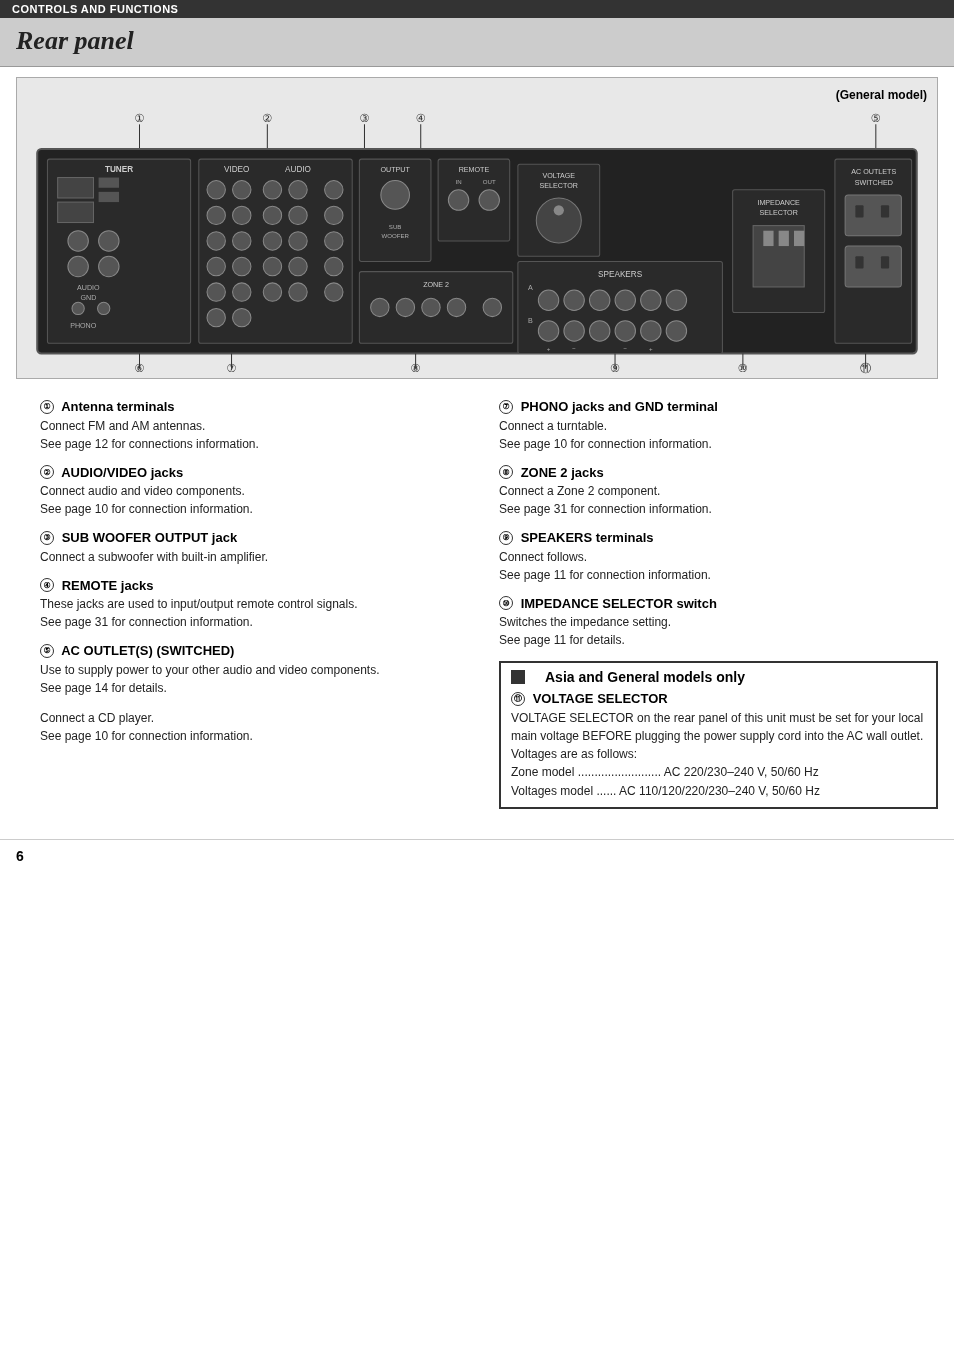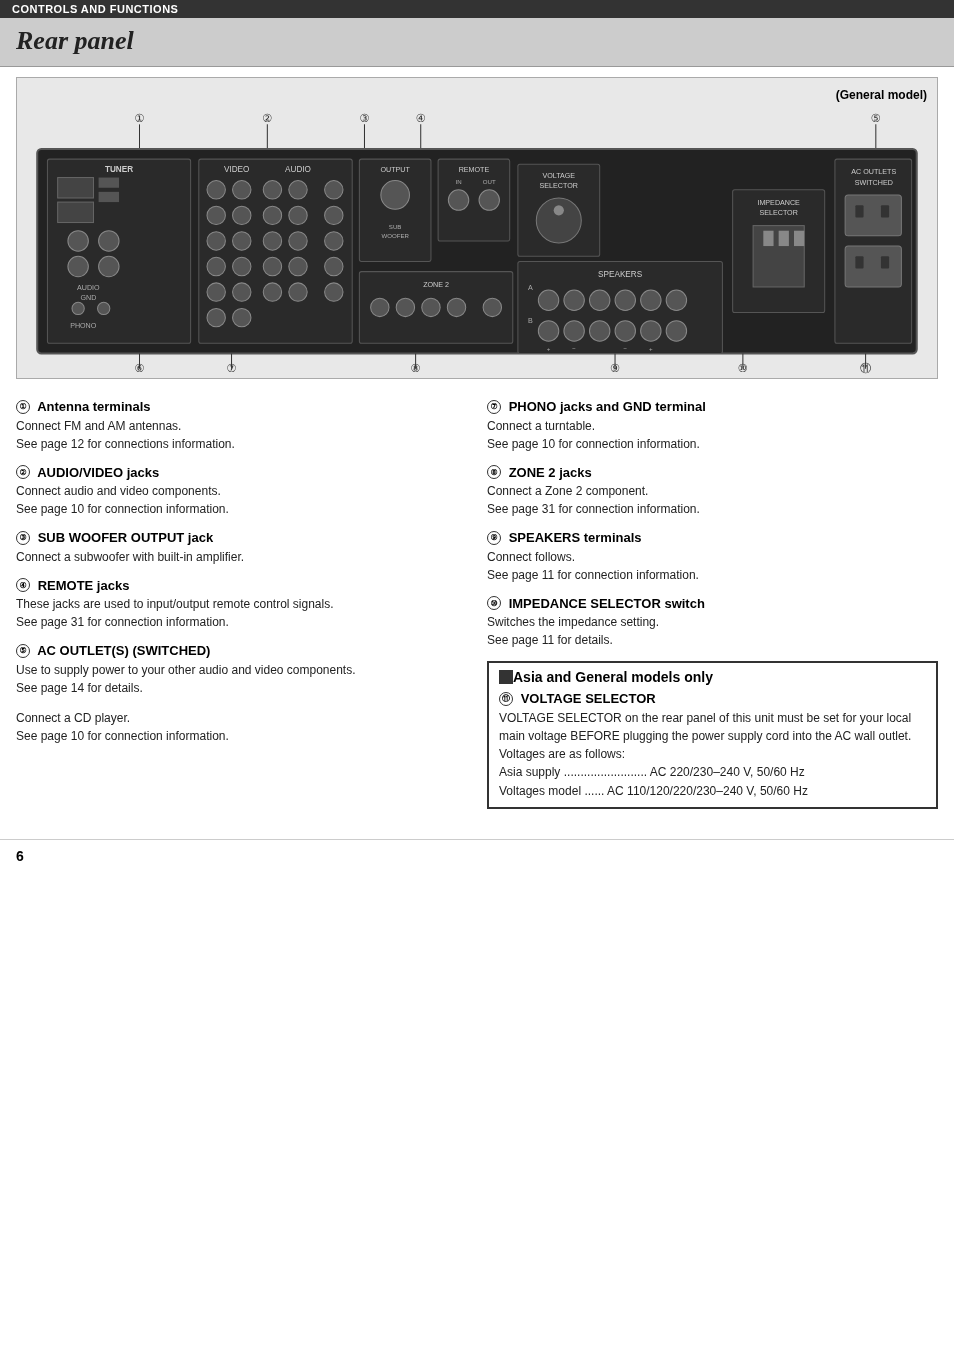--- a/index.html
+++ b/index.html
@@ -52,20 +52,21 @@
       top: 30px;
       left: 10px;
       right: 10px;
       bottom: 30px;
     }
     
     .content-area {
       padding: 10px 16px;
       display: flex;
       gap: 20px;
+      margin-left: 24px;
     }
     .content-left {
       flex: 1;
     }
     .content-right {
       flex: 1;
     }
     .section-item {
       margin-bottom: 12px;
     }
@@ -98,21 +99,21 @@
     .special-section {
       border: 2px solid #333;
       padding: 6px 10px;
       margin-bottom: 10px;
     }
     .special-section-title {
       font-weight: bold;
       font-size: 14px;
       display: flex;
       align-items: center;
-      gap: 0;
+      gap: 20px;
       margin-bottom: 6px;
     }
     .black-square {
       width: 14px;
       height: 14px;
       background: #333;
       display: inline-block;
       flex-shrink: 0;
     }
     .page-number {
@@ -416,21 +417,21 @@
       </div>
       <div class="section-title">
         <span class="section-num">⑪</span>
         <span>VOLTAGE SELECTOR</span>
       </div>
       <div class="section-body">
         <span>VOLTAGE SELECTOR on the rear panel of this unit must be set for your local main voltage BEFORE plugging the power supply cord into the AC wall outlet.</span><br>
         <span>Voltages are as follows:</span>
         <div class="voltage-table">
           <div>
-            <span>Asia supply</span>
+            <span>Zone model</span>
             <span>.........................</span>
             <span>AC 220/230–240 V, 50/60 Hz</span>
           </div>
           <div>
             <span>Voltages model</span>
             <span>......</span>
             <span>AC 110/120/220/230–240 V, 50/60 Hz</span>
           </div>
         </div>
       </div>

